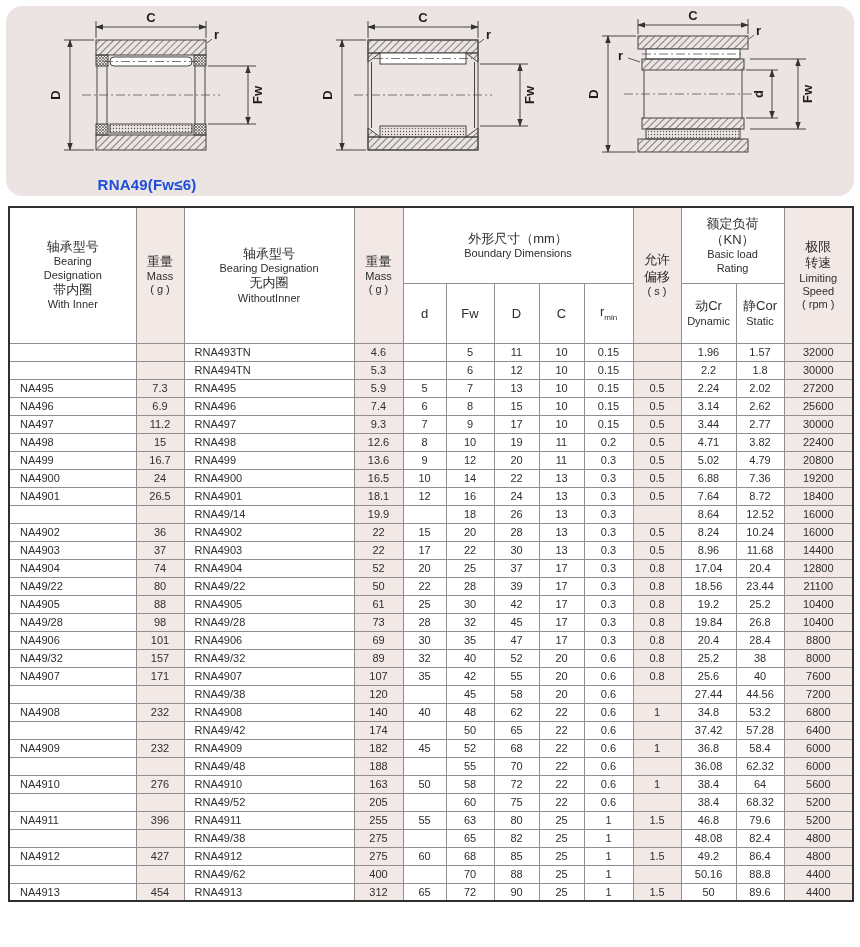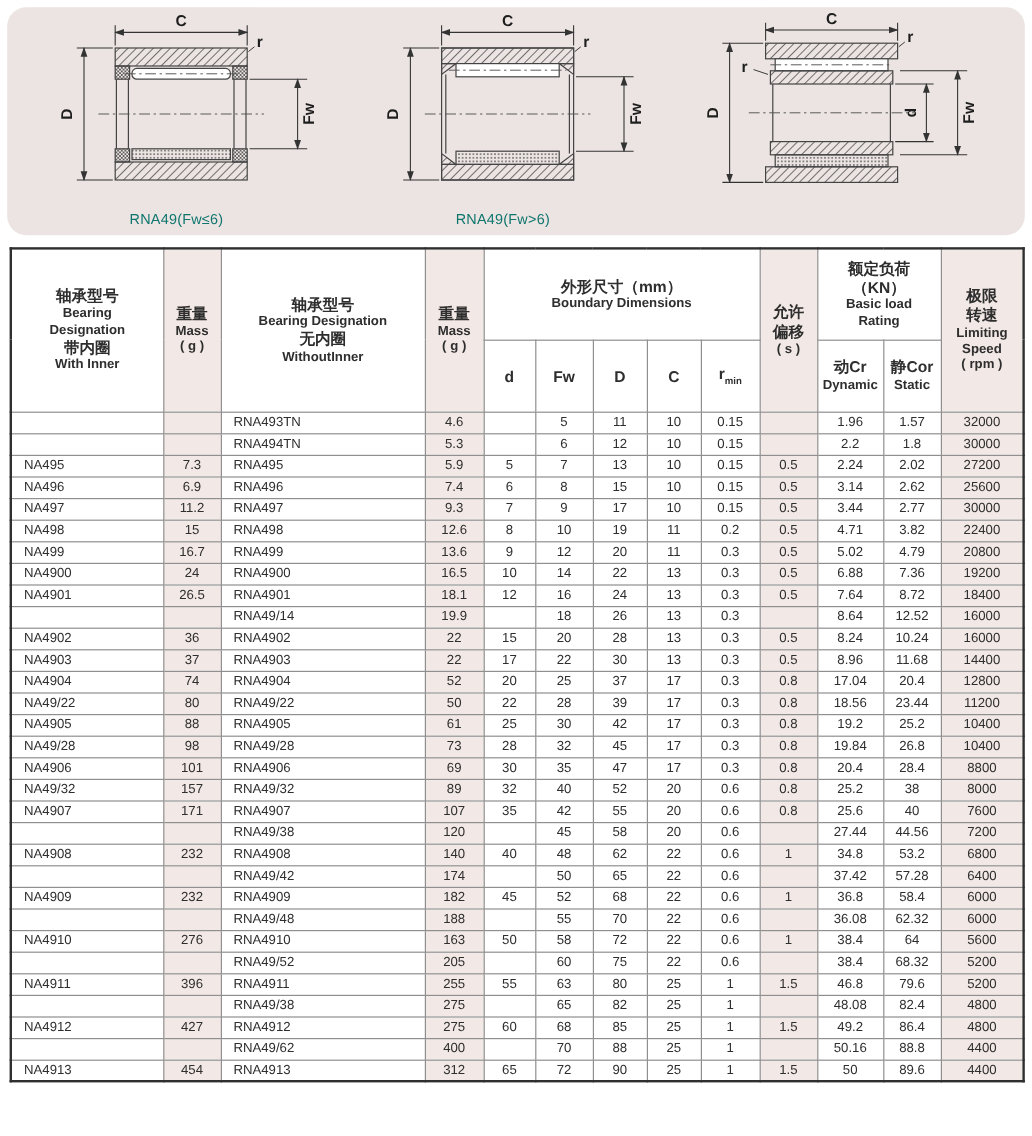--- a/index.html
+++ b/index.html
@@ -17,41 +17,41 @@
     background:var(--panel,#ece4e2);
     border-radius:16px;
     display:flex;
     justify-content:space-between;
     align-items:flex-start;
     padding:4px 26px 0 10px;
   }
   .diagram { text-align:center; }
   .diagram svg { display:block; }
   .caption {
-    font-size:12px; font-weight:normal; color:#0f766e;
+    font-size:15px; font-weight:bold; color:#1d4ed8;
     margin-top:-2px; letter-spacing:0.2px;
   }
   svg text { font-family:"Liberation Sans", sans-serif; fill:#1d1d1d; }
   .dimtxt { font-size:13px; font-weight:bold; }
   .spec-table {
     border-collapse:collapse;
     table-layout:fixed;
     width:844px;
     margin:10px 0 0 8px;
     border:2px solid #2f2f2f;
   }
   .spec-table th, .spec-table td {
     border:1px solid #8f8f8f;
     padding:0;
     text-align:center;
     vertical-align:middle;
     overflow:hidden;
     white-space:nowrap;
   }
-  .spec-table th { font-weight:bold; }
+  .spec-table th { font-weight:normal; }
   .spec-table td { height:18px; font-size:11px; }
   td.left { text-align:left; padding-left:10px; }
   .shade { background:var(--shade,#f2e8e5); }
   .zh { font-size:13px; line-height:1.25; white-space:pre-line; }
   .en { font-size:11px; line-height:1.2; white-space:pre-line; }
   .hrow1 th { height:76px; }
   .hrow2 th { height:60px; }
   .sub-dim { font-size:13px; }
   sub { font-size:8px; }
 </style>
@@ -168,21 +168,20 @@
         <line x1="54" y1="30" x2="54" y2="140" marker-start="url(#ar2)" marker-end="url(#ar2)"></line>
       </g>
       <text class="dimtxt" x="44" y="85" text-anchor="middle" transform="rotate(-90 44 85)">D</text>
       <g stroke="#333" stroke-width="0.9">
         <line x1="192" y1="54" x2="240" y2="54"></line>
         <line x1="192" y1="116" x2="240" y2="116"></line>
         <line x1="232" y1="54" x2="232" y2="116" marker-start="url(#ar2)" marker-end="url(#ar2)"></line>
       </g>
       <text class="dimtxt" x="246" y="85" text-anchor="middle" transform="rotate(-90 246 85)">Fw</text>
     </svg>
-    <div class="caption">RNA49(Fw&gt;6)</div>
   </div>
 
   <div class="diagram">
     <svg width="268" height="168" viewBox="0 0 268 168">
       <defs>
         <pattern id="h3" patternUnits="userSpaceOnUse" width="5" height="5" patternTransform="rotate(45)">
           <line x1="0" y1="0" x2="0" y2="5" stroke="#555" stroke-width="1.4"></line>
         </pattern>
         <pattern id="dt3" patternUnits="userSpaceOnUse" width="3" height="3">
           <circle cx="1.5" cy="1.5" r="0.7" fill="#555"></circle>
@@ -525,21 +524,21 @@
           <td class="left">RNA49/22</td>
           <td class="shade">50</td>
           <td>22</td>
           <td>28</td>
           <td>39</td>
           <td>17</td>
           <td>0.3</td>
           <td class="shade">0.8</td>
           <td>18.56</td>
           <td>23.44</td>
-          <td class="shade">11200</td>
+          <td class="shade">21100</td>
         </tr>
         <tr>
           <td class="left">NA4905</td>
           <td class="shade">88</td>
           <td class="left">RNA4905</td>
           <td class="shade">61</td>
           <td>25</td>
           <td>30</td>
           <td>42</td>
           <td>17</td>

